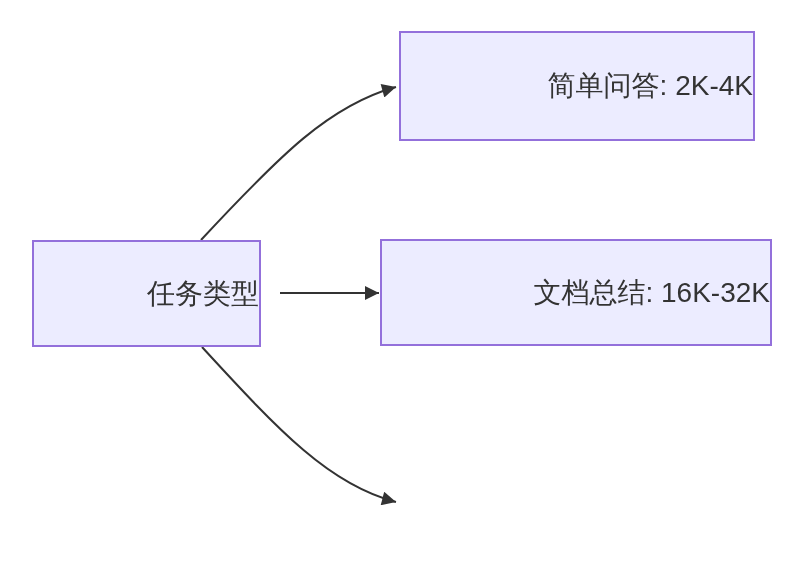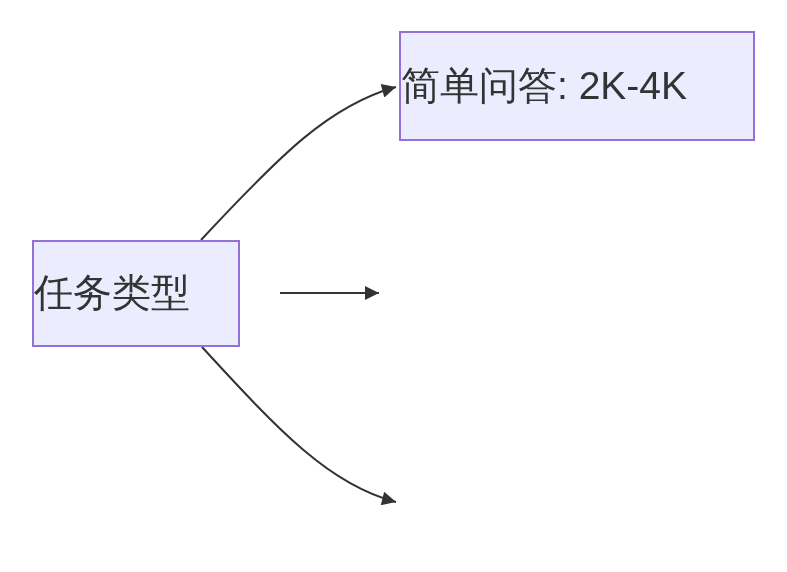--- a/index.html
+++ b/index.html
@@ -30,30 +30,30 @@
   }
   .arrowhead-path {
     fill: var(--edge, #333333);
     stroke: none;
   }
   .node {
     position: absolute;
     box-sizing: border-box;
     display: flex;
     align-items: center;
-    justify-content: flex-start;
+    justify-content: flex-end;
     background: var(--node-fill, #ECECFF);
     border: 2px solid var(--node-border, #9370DB);
     color: var(--text, #333333);
-    font-size: 39px;
+    font-size: 28px;
     line-height: 1.2;
     white-space: nowrap;
     text-align: center;
   }
-  .node-root   { left: 32px;  top: 240px; width: 208px; height: 107px; }
+  .node-root   { left: 32px;  top: 240px; width: 229px; height: 107px; }
   .node-simple { left: 399px; top: 31px;  width: 356px; height: 110px; }
   .node-doc    { left: 380px; top: 239px; width: 392px; height: 107px; }
   .node-multi  { left: 388px; top: 448px; width: 375px; height: 108px; }
 </style>
 </head>
 <body>
 
 <div class="canvas">
 
   <svg class="edges" width="787" height="572" viewBox="0 0 787 572" aria-hidden="true">
@@ -68,15 +68,18 @@
   </svg>
 
   <div class="node node-root">
     <span class="node-label">任务类型</span>
   </div>
 
   <div class="node node-simple">
     <span class="node-label">简单问答: 2K-4K</span>
   </div>
 
+  <div class="node node-doc">
+    <span class="node-label">文档总结: 16K-32K</span>
+  </div>
 
 
 </div>
 
 </body></html>

